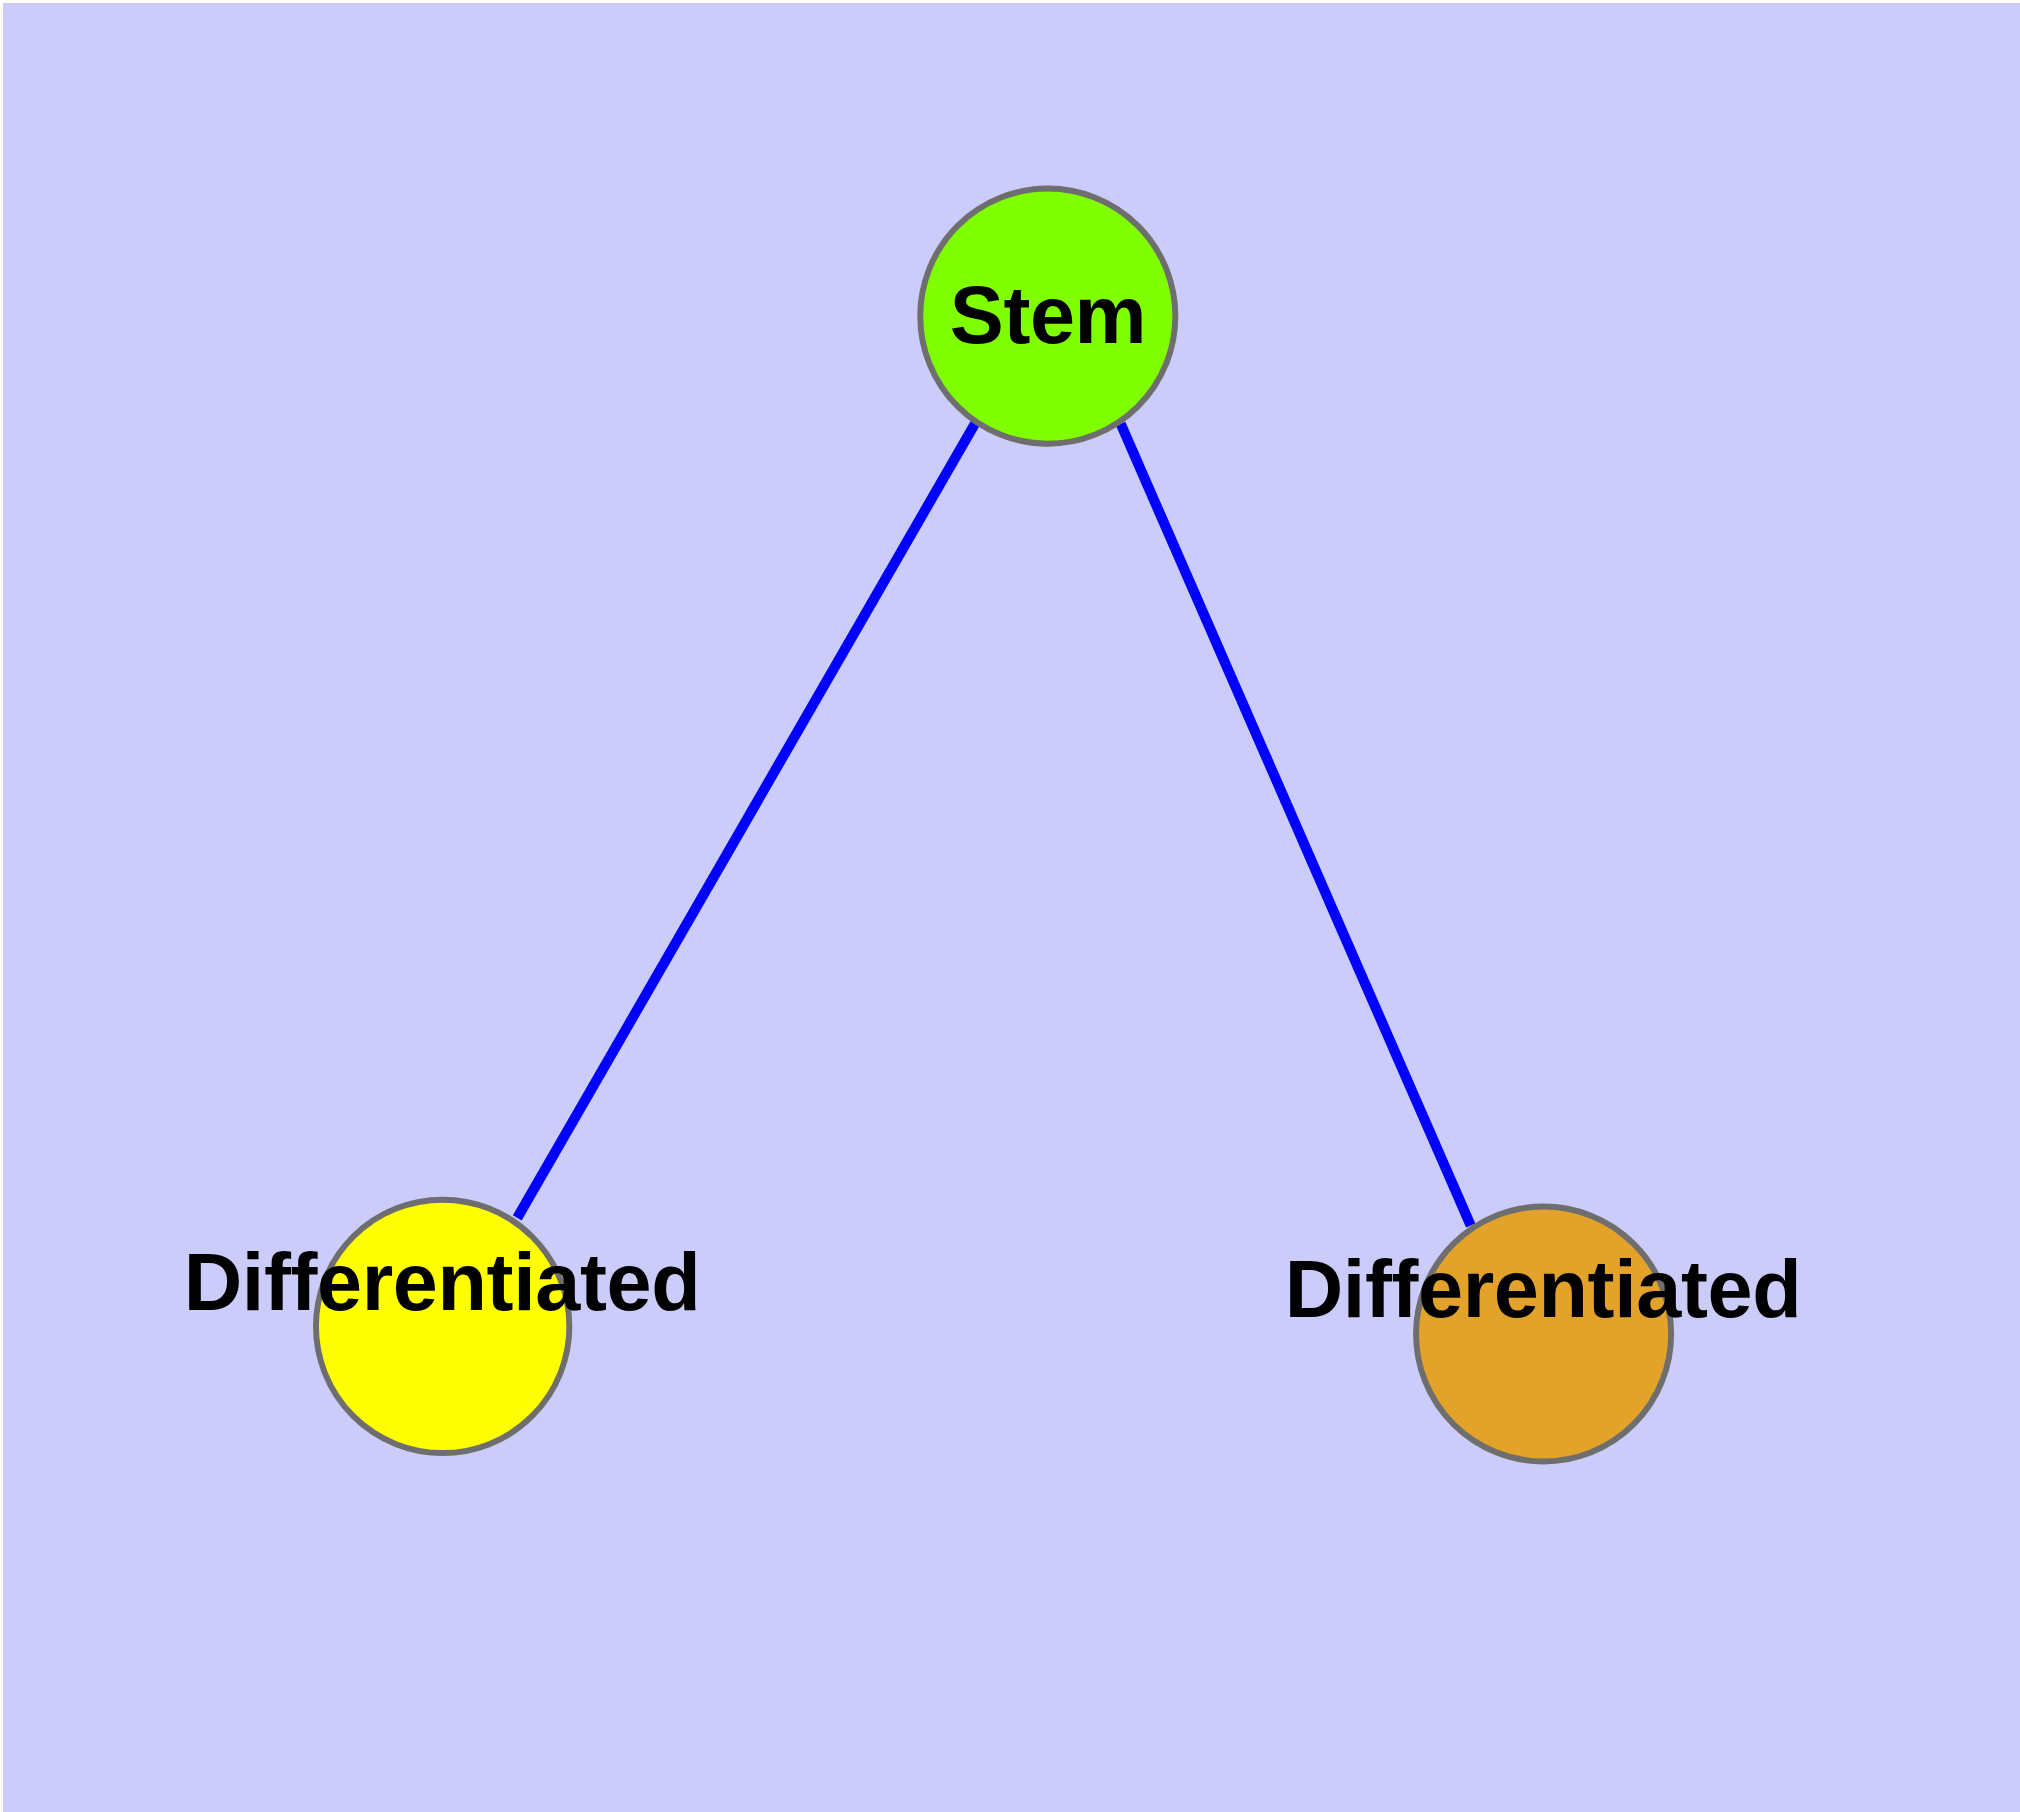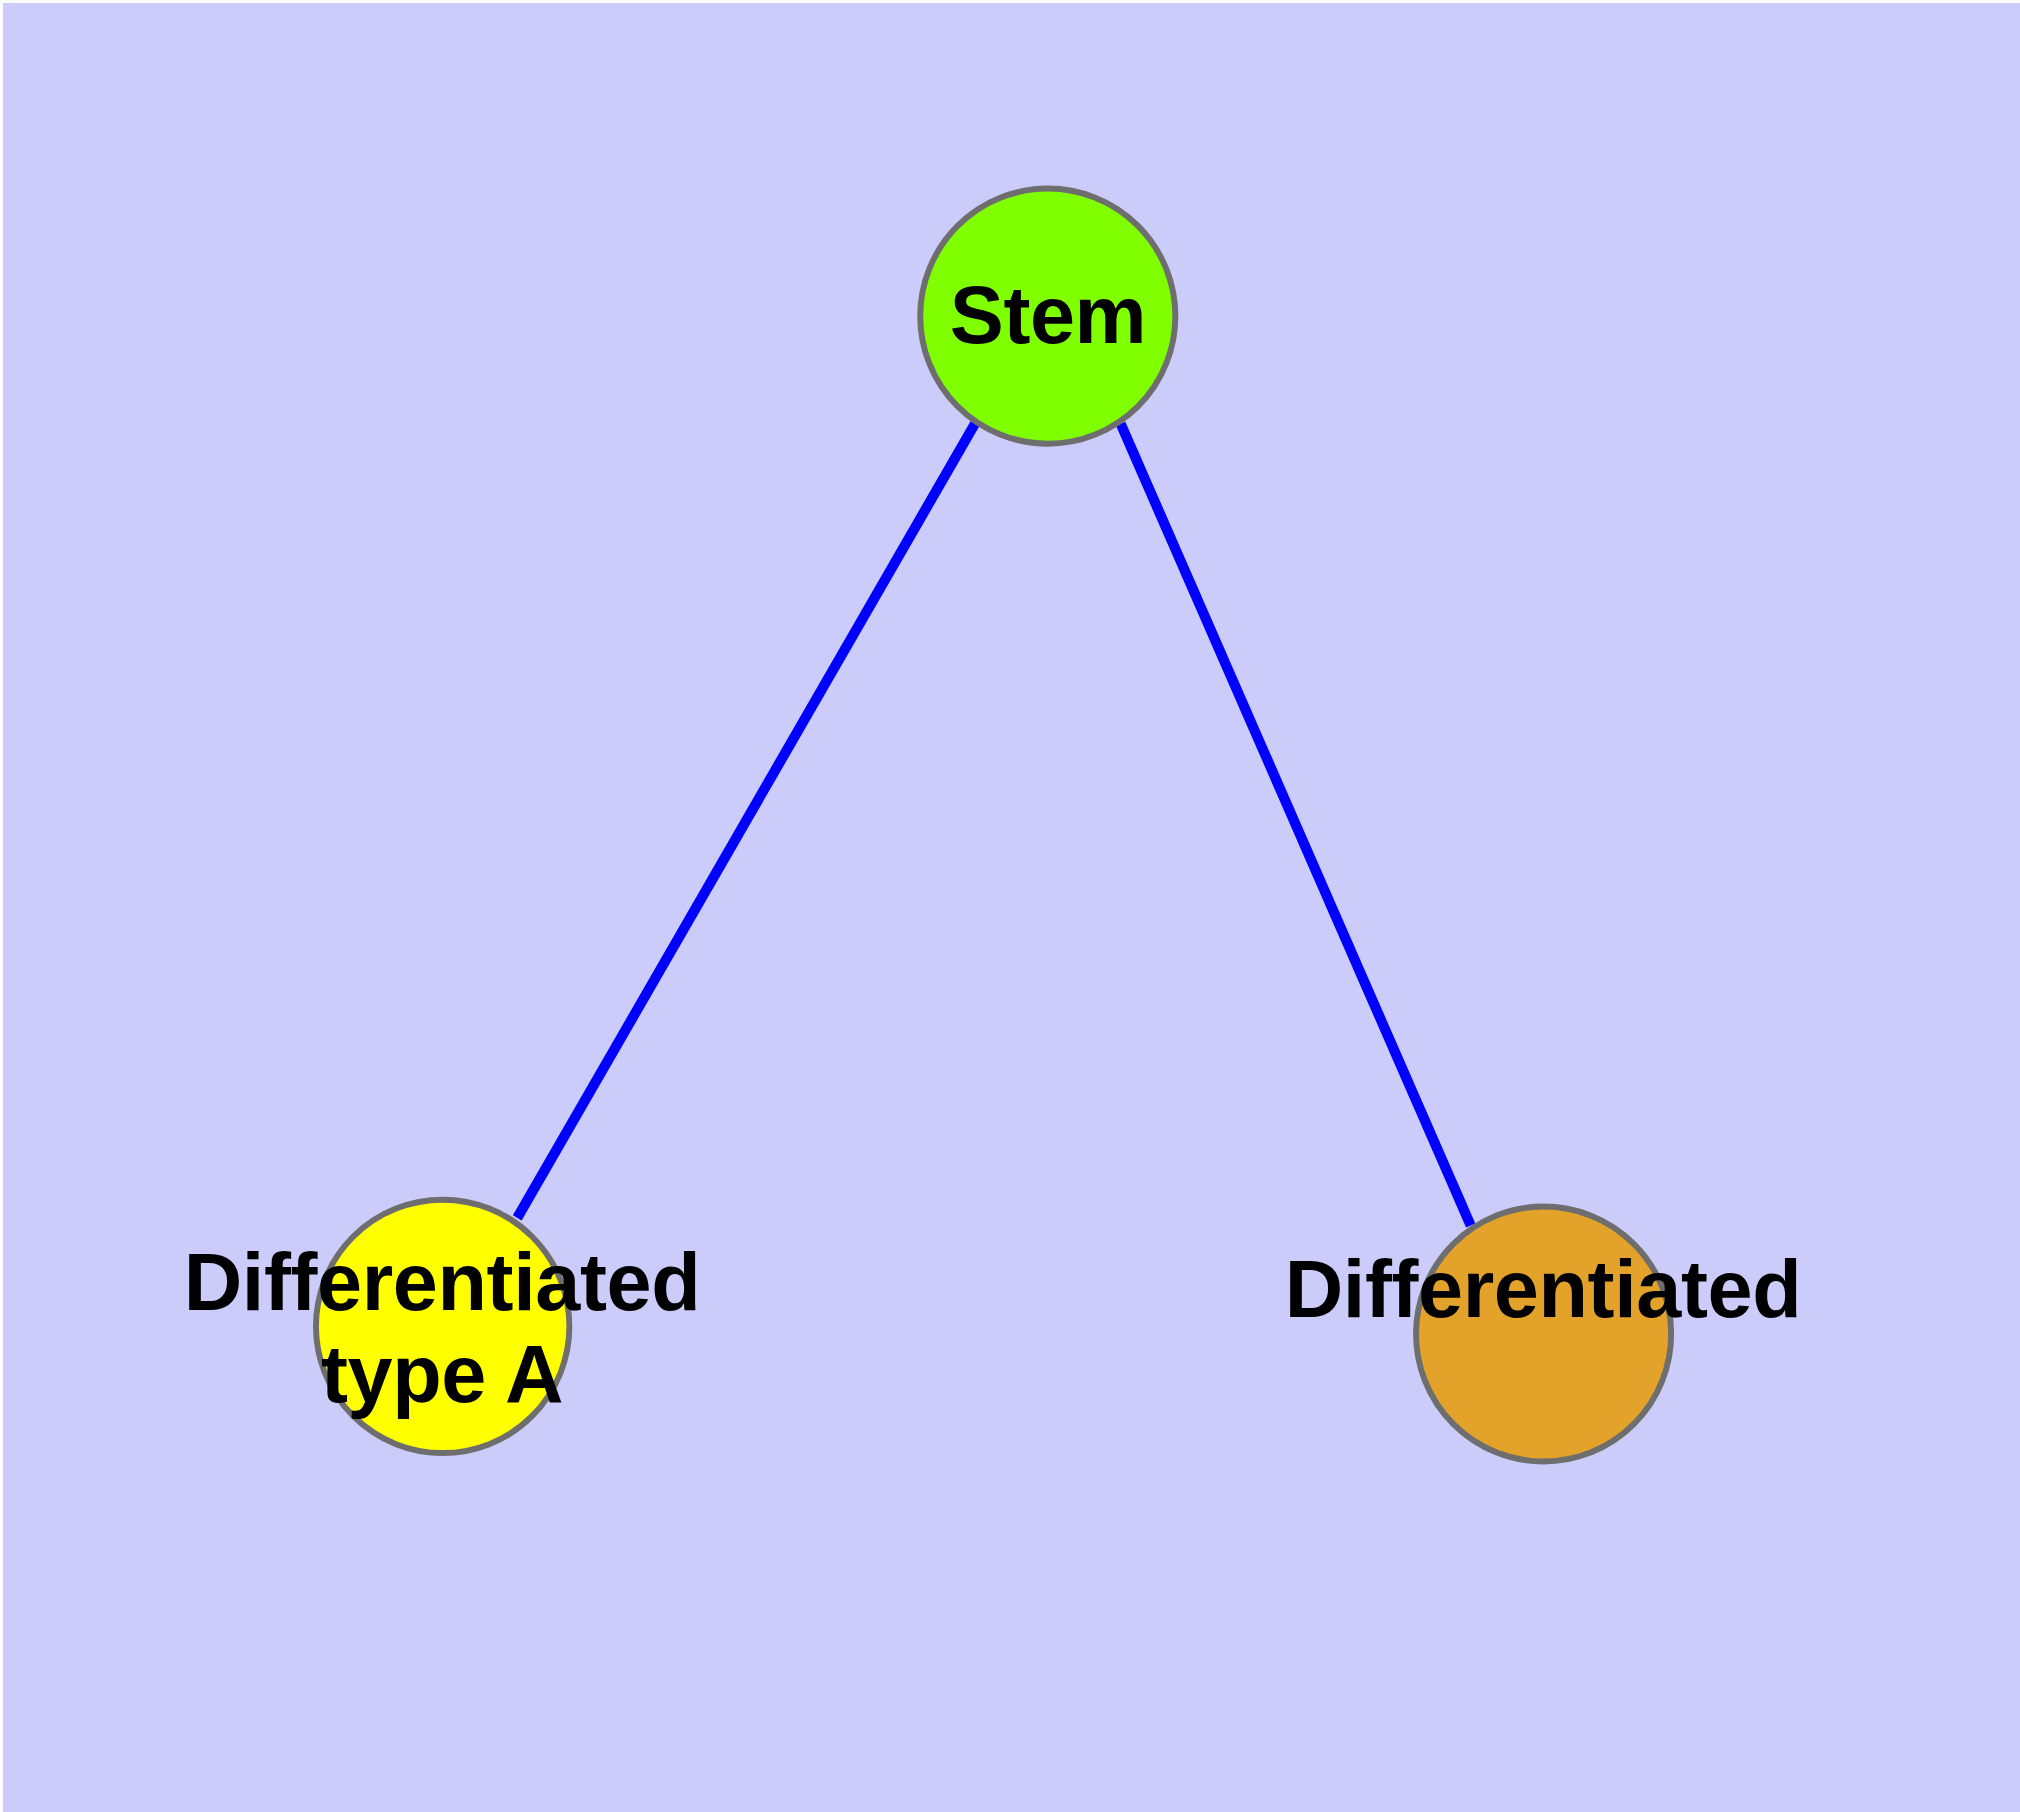--- a/index.html
+++ b/index.html
@@ -81,18 +81,18 @@
 
     <g>
       <circle cx="1236" cy="373" r="150.5" fill="#7fff00" stroke="#6e6e6e" stroke-width="7"></circle>
       <circle cx="522" cy="1565" r="149.5" fill="#ffff00" stroke="#6e6e6e" stroke-width="7"></circle>
       <circle cx="1821" cy="1574" r="150.5" fill="#e3a32a" stroke="#6e6e6e" stroke-width="7"></circle>
     </g>
   </svg>
 
   <div class="node-label" id="label-stem">Stem</div>
 
-  <div class="node-label" id="label-diff-a"><span>Differentiated</span><br><span>type A</span></div>
+  <div class="node-label" id="label-diff-a"><span>Differentiated</span><br></div>
 
   <div class="node-label" id="label-diff-b"><span>Differentiated</span><br></div>
 
 </div>
 
 
 </body></html>

